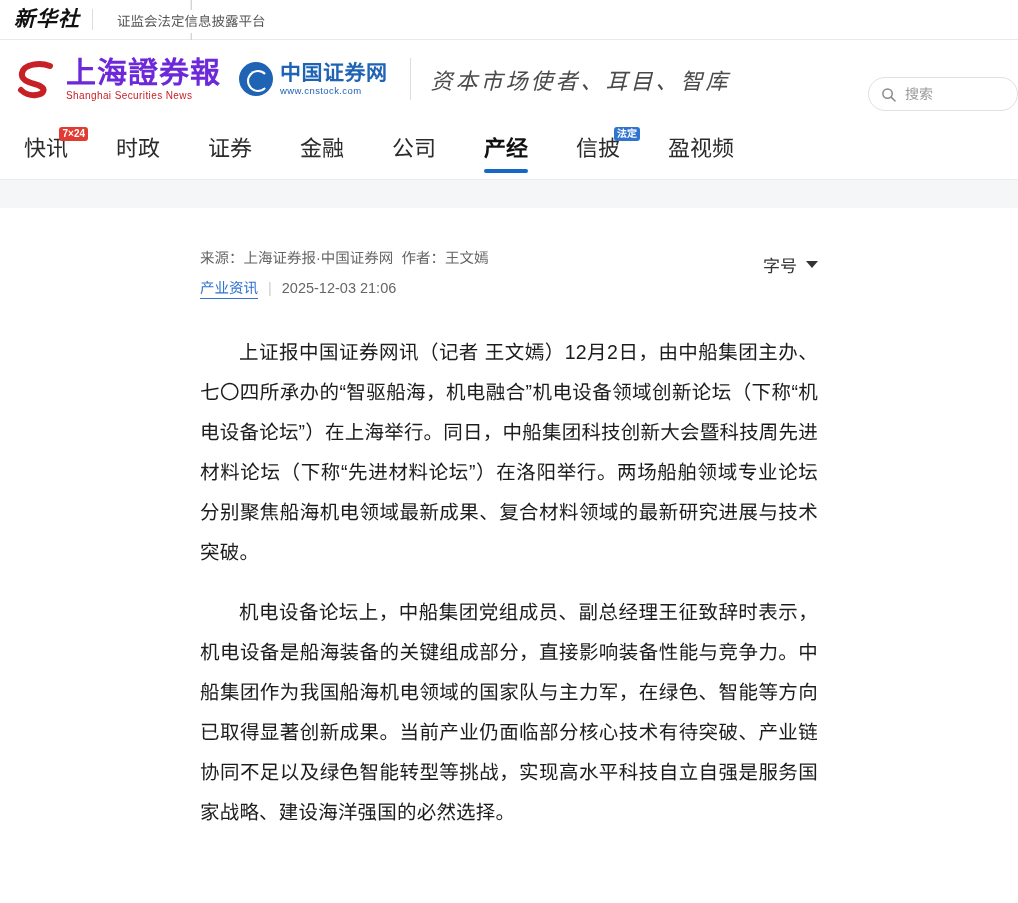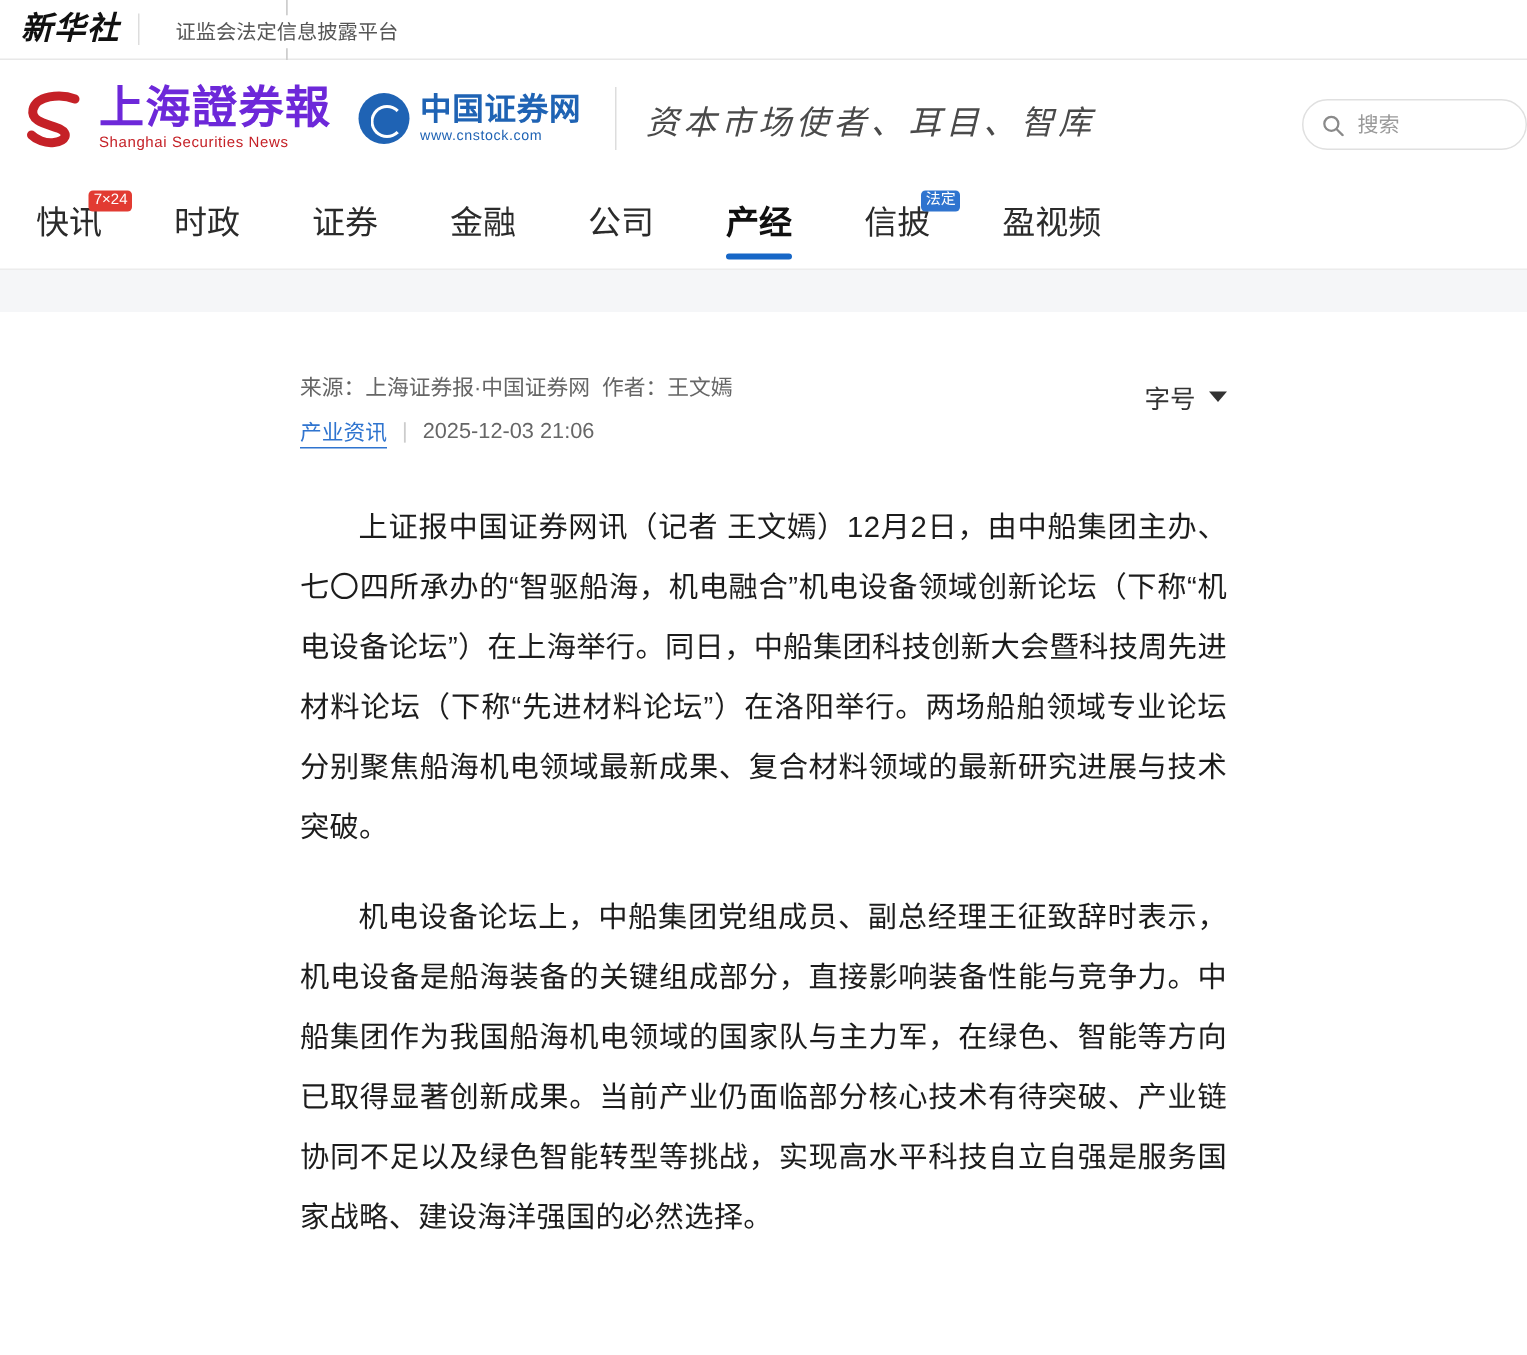--- a/index.html
+++ b/index.html
@@ -129,21 +129,21 @@
     font-family: "Liberation Serif", "DejaVu Serif", serif;
     font-style: italic;
     font-size: 22px;
     color: #4a4a4a;
     letter-spacing: 3px;
     white-space: nowrap;
   }
   .search-box {
     position: absolute;
     right: 0px;
-    top: 26px;
+    top: 37px;
     width: 150px;
     height: 34px;
     border: 1px solid #e0e0e0;
     border-radius: 17px;
     display: flex;
     align-items: center;
     padding: 0 12px;
     background: #fff;
   }
   .search-box svg { flex: none; margin-right: 7px; }
@@ -195,21 +195,21 @@
   .nav-sup {
     position: absolute;
     top: 8px;
     right: 4px;
     font-size: 10px;
     color: #fff;
     background: #e23b32;
     border-radius: 3px;
     padding: 0 3px;
     line-height: 14px;
-    font-weight: normal;
+    font-weight: bold;
   }
   .nav-sup.blue { background: #2f74cf; }
 
   .grayband {
     height: 28px;
     background: #f5f6f8;
   }
 
   
   .article {

